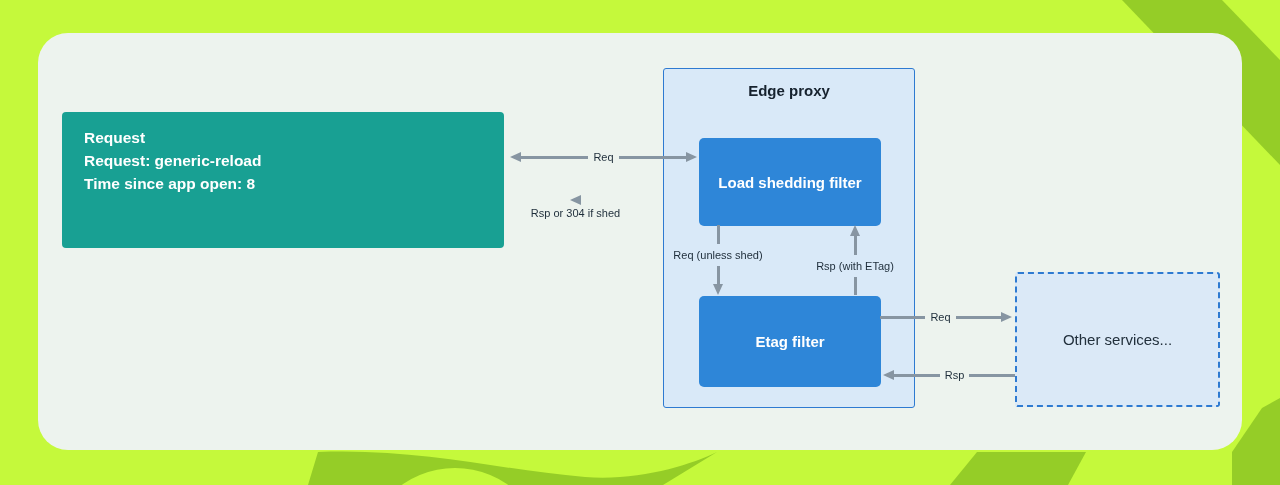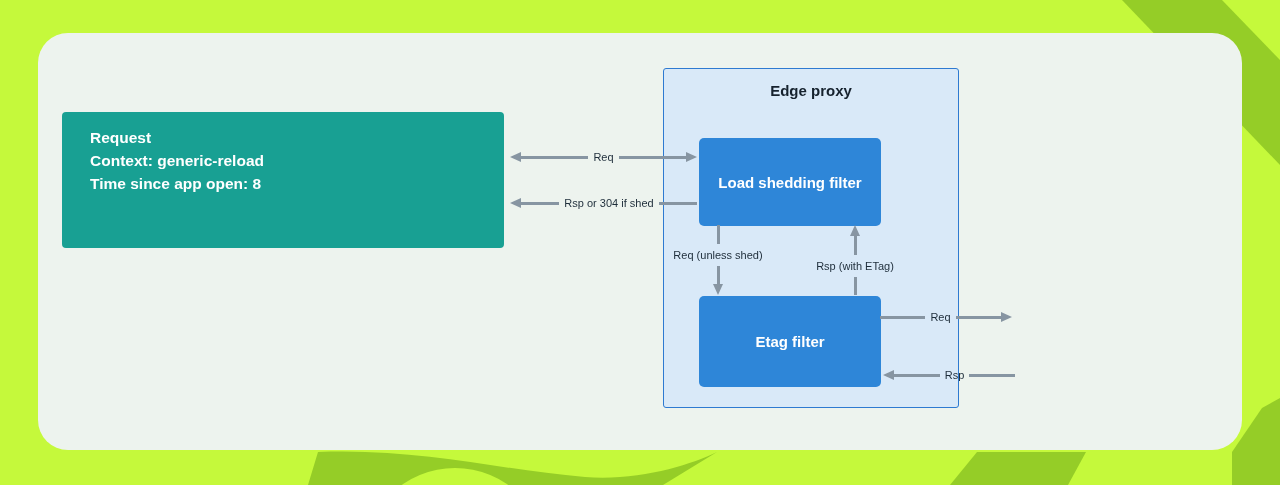--- a/index.html
+++ b/index.html
@@ -10,27 +10,27 @@
   }
   .bg-decor{position:absolute;inset:0;z-index:0;}
   .card{
     position:absolute;left:38px;top:33px;width:1204px;height:417px;
     background:#edf3ee;border-radius:30px;z-index:1;
   }
   
   .request-box{
     position:absolute;left:24px;top:79px;width:442px;height:136px;
     background:#18a093;border-radius:4px;color:#ffffff;
-    padding:14px 28px;box-sizing:border-box;
+    padding:14px 22px;box-sizing:border-box;
     font-size:15.5px;font-weight:700;line-height:23px;
   }
   .request-box .line{white-space:nowrap;}
   
   .edge-proxy{
-    position:absolute;left:625px;top:35px;width:296px;height:340px;
+    position:absolute;left:625px;top:35px;width:252px;height:340px;
     background:#d9e9f8;border:1.5px solid #2e7ad1;border-radius:3px;
     box-sizing:border-box;
   }
   .edge-proxy-title{
     text-align:center;padding-top:13px;font-size:15px;font-weight:700;color:#16222e;
   }
   .filter-box{
     position:absolute;left:35px;width:182px;
     background:#2e86d8;border-radius:5px;color:#ffffff;
     display:flex;align-items:center;justify-content:center;
@@ -59,21 +59,21 @@
   .head-right{border-top:5.5px solid transparent;border-bottom:5.5px solid transparent;border-left:11px solid #8795a2;}
   .head-up{border-left:5.5px solid transparent;border-right:5.5px solid transparent;border-bottom:11px solid #8795a2;}
   .head-down{border-left:5.5px solid transparent;border-right:5.5px solid transparent;border-top:11px solid #8795a2;}
   .arrow-label{
     flex:none;font-size:11px;font-weight:400;color:#1e2d3a;
     white-space:nowrap;padding:0 5px;line-height:16px;
   }
   .arrow-v .arrow-label{padding:3px 0;}
   
   .arrow-req-client{left:472px;top:116px;width:187px;}
-  .arrow-rsp-client{left:472px;top:162px;width:187px;}
+  .arrow-rsp-client{left:444px;top:162px;width:187px;flex-direction:column;}
   .arrow-req-internal{left:615px;top:192px;height:70px;}
   .arrow-rsp-internal{left:752px;top:192px;height:70px;}
   .arrow-req-upstream{left:842px;top:276px;width:132px;}
   .arrow-rsp-upstream{left:845px;top:334px;width:132px;text-align:center;}
 </style>
 </head>
 <body>
 
 <svg class="bg-decor" viewBox="0 0 1280 485" width="1280" height="485" aria-hidden="true">
   <rect x="0" y="0" width="1280" height="485" fill="#c5f93b"></rect>
@@ -81,34 +81,37 @@
   <path d="M308,485 L318,452 C420,448 500,470 585,477 C640,481 690,465 717,452 L663,485 Z" fill="#95cd27"></path>
   <circle cx="455" cy="560" r="92" fill="#c5f93b"></circle>
   <polygon points="950,485 977,452 1086,452 1068,485" fill="#95cd27"></polygon>
   <polygon points="1232,485 1232,452 1262,408 1280,398 1280,485" fill="#95cd27"></polygon>
 </svg>
 
 <div class="card">
 
   <div class="request-box">
     <div class="line">Request</div>
-    <div class="line">Context: generic-reload</div>
+    <div class="line">Request: generic-reload</div>
     <div class="line">Time since app open: 8</div>
   </div>
 
   <div class="edge-proxy">
     <div class="edge-proxy-title">Edge proxy</div>
     <div class="filter-box filter-load">
       <span>Load shedding filter</span>
     </div>
     <div class="filter-box filter-etag">
       <span>Etag filter</span>
     </div>
   </div>
 
+  <div class="other-services">
+    <span>Other services...</span>
+  </div>
 
   <div class="arrow-h arrow-req-client">
     <span class="head head-left"></span>
     <span class="seg-h"></span>
     <span class="arrow-label">Req</span>
     <span class="seg-h"></span>
     <span class="head head-right"></span>
   </div>
 
   <div class="arrow-h arrow-rsp-client">

